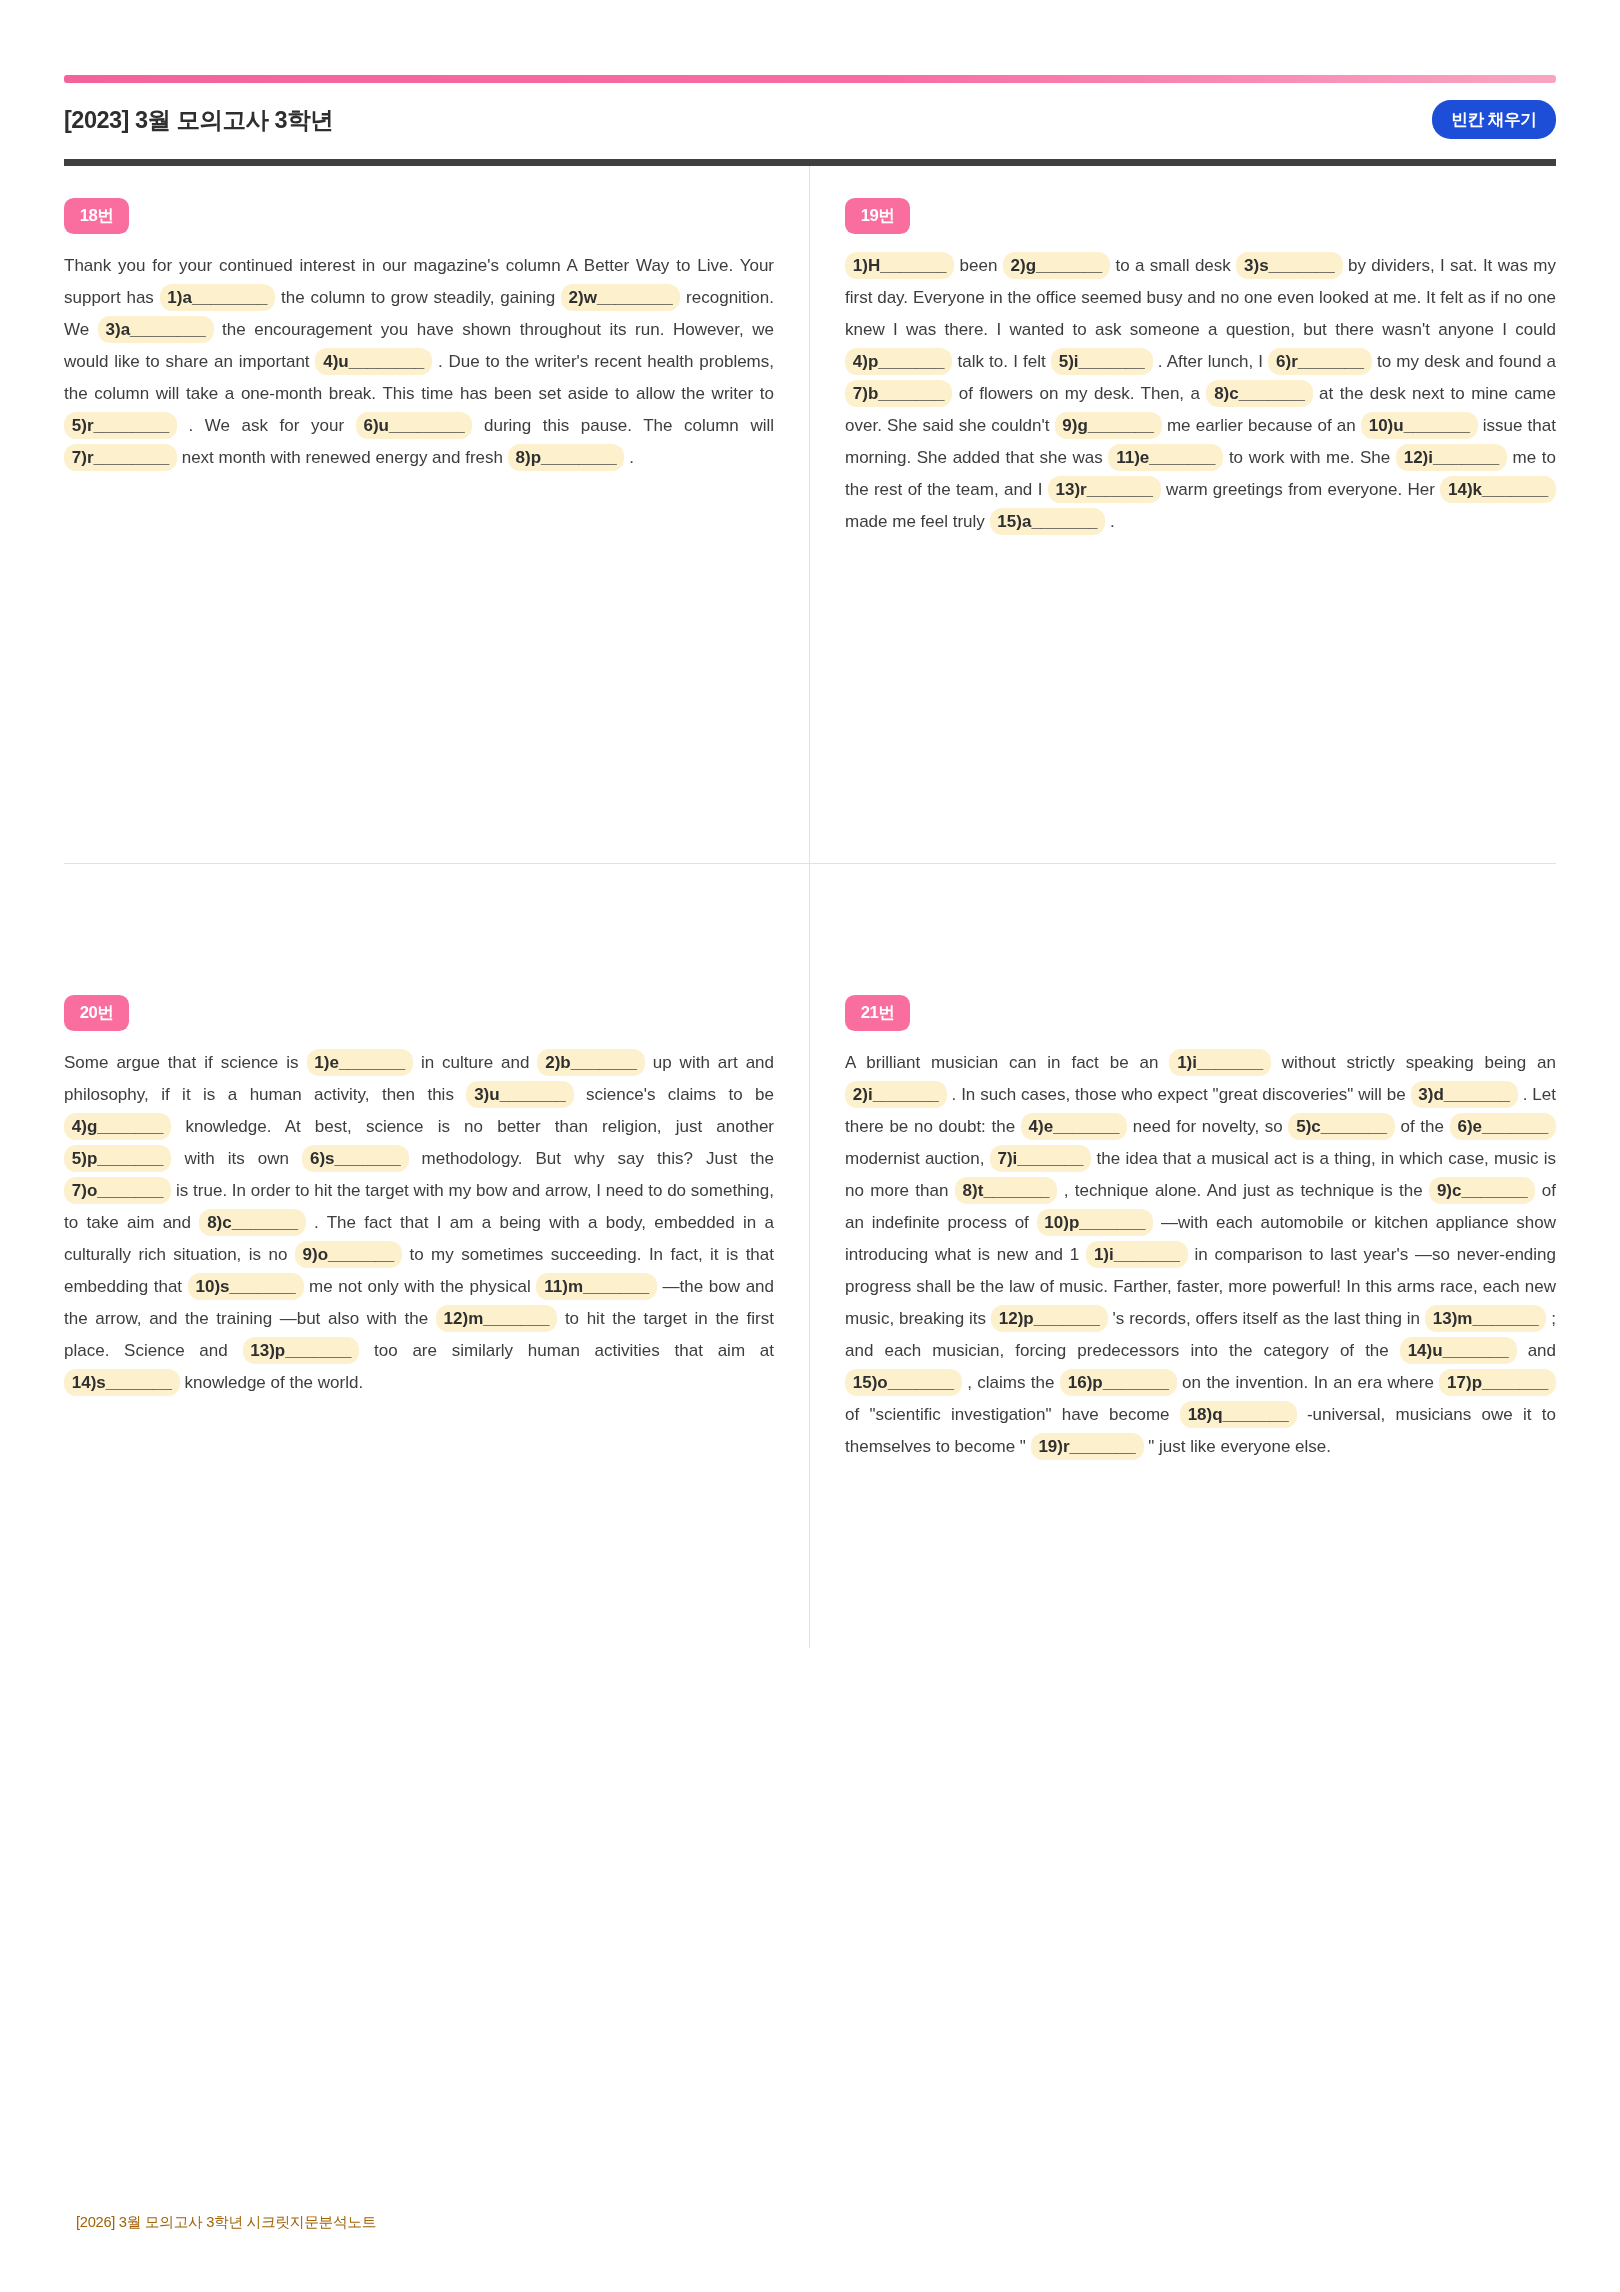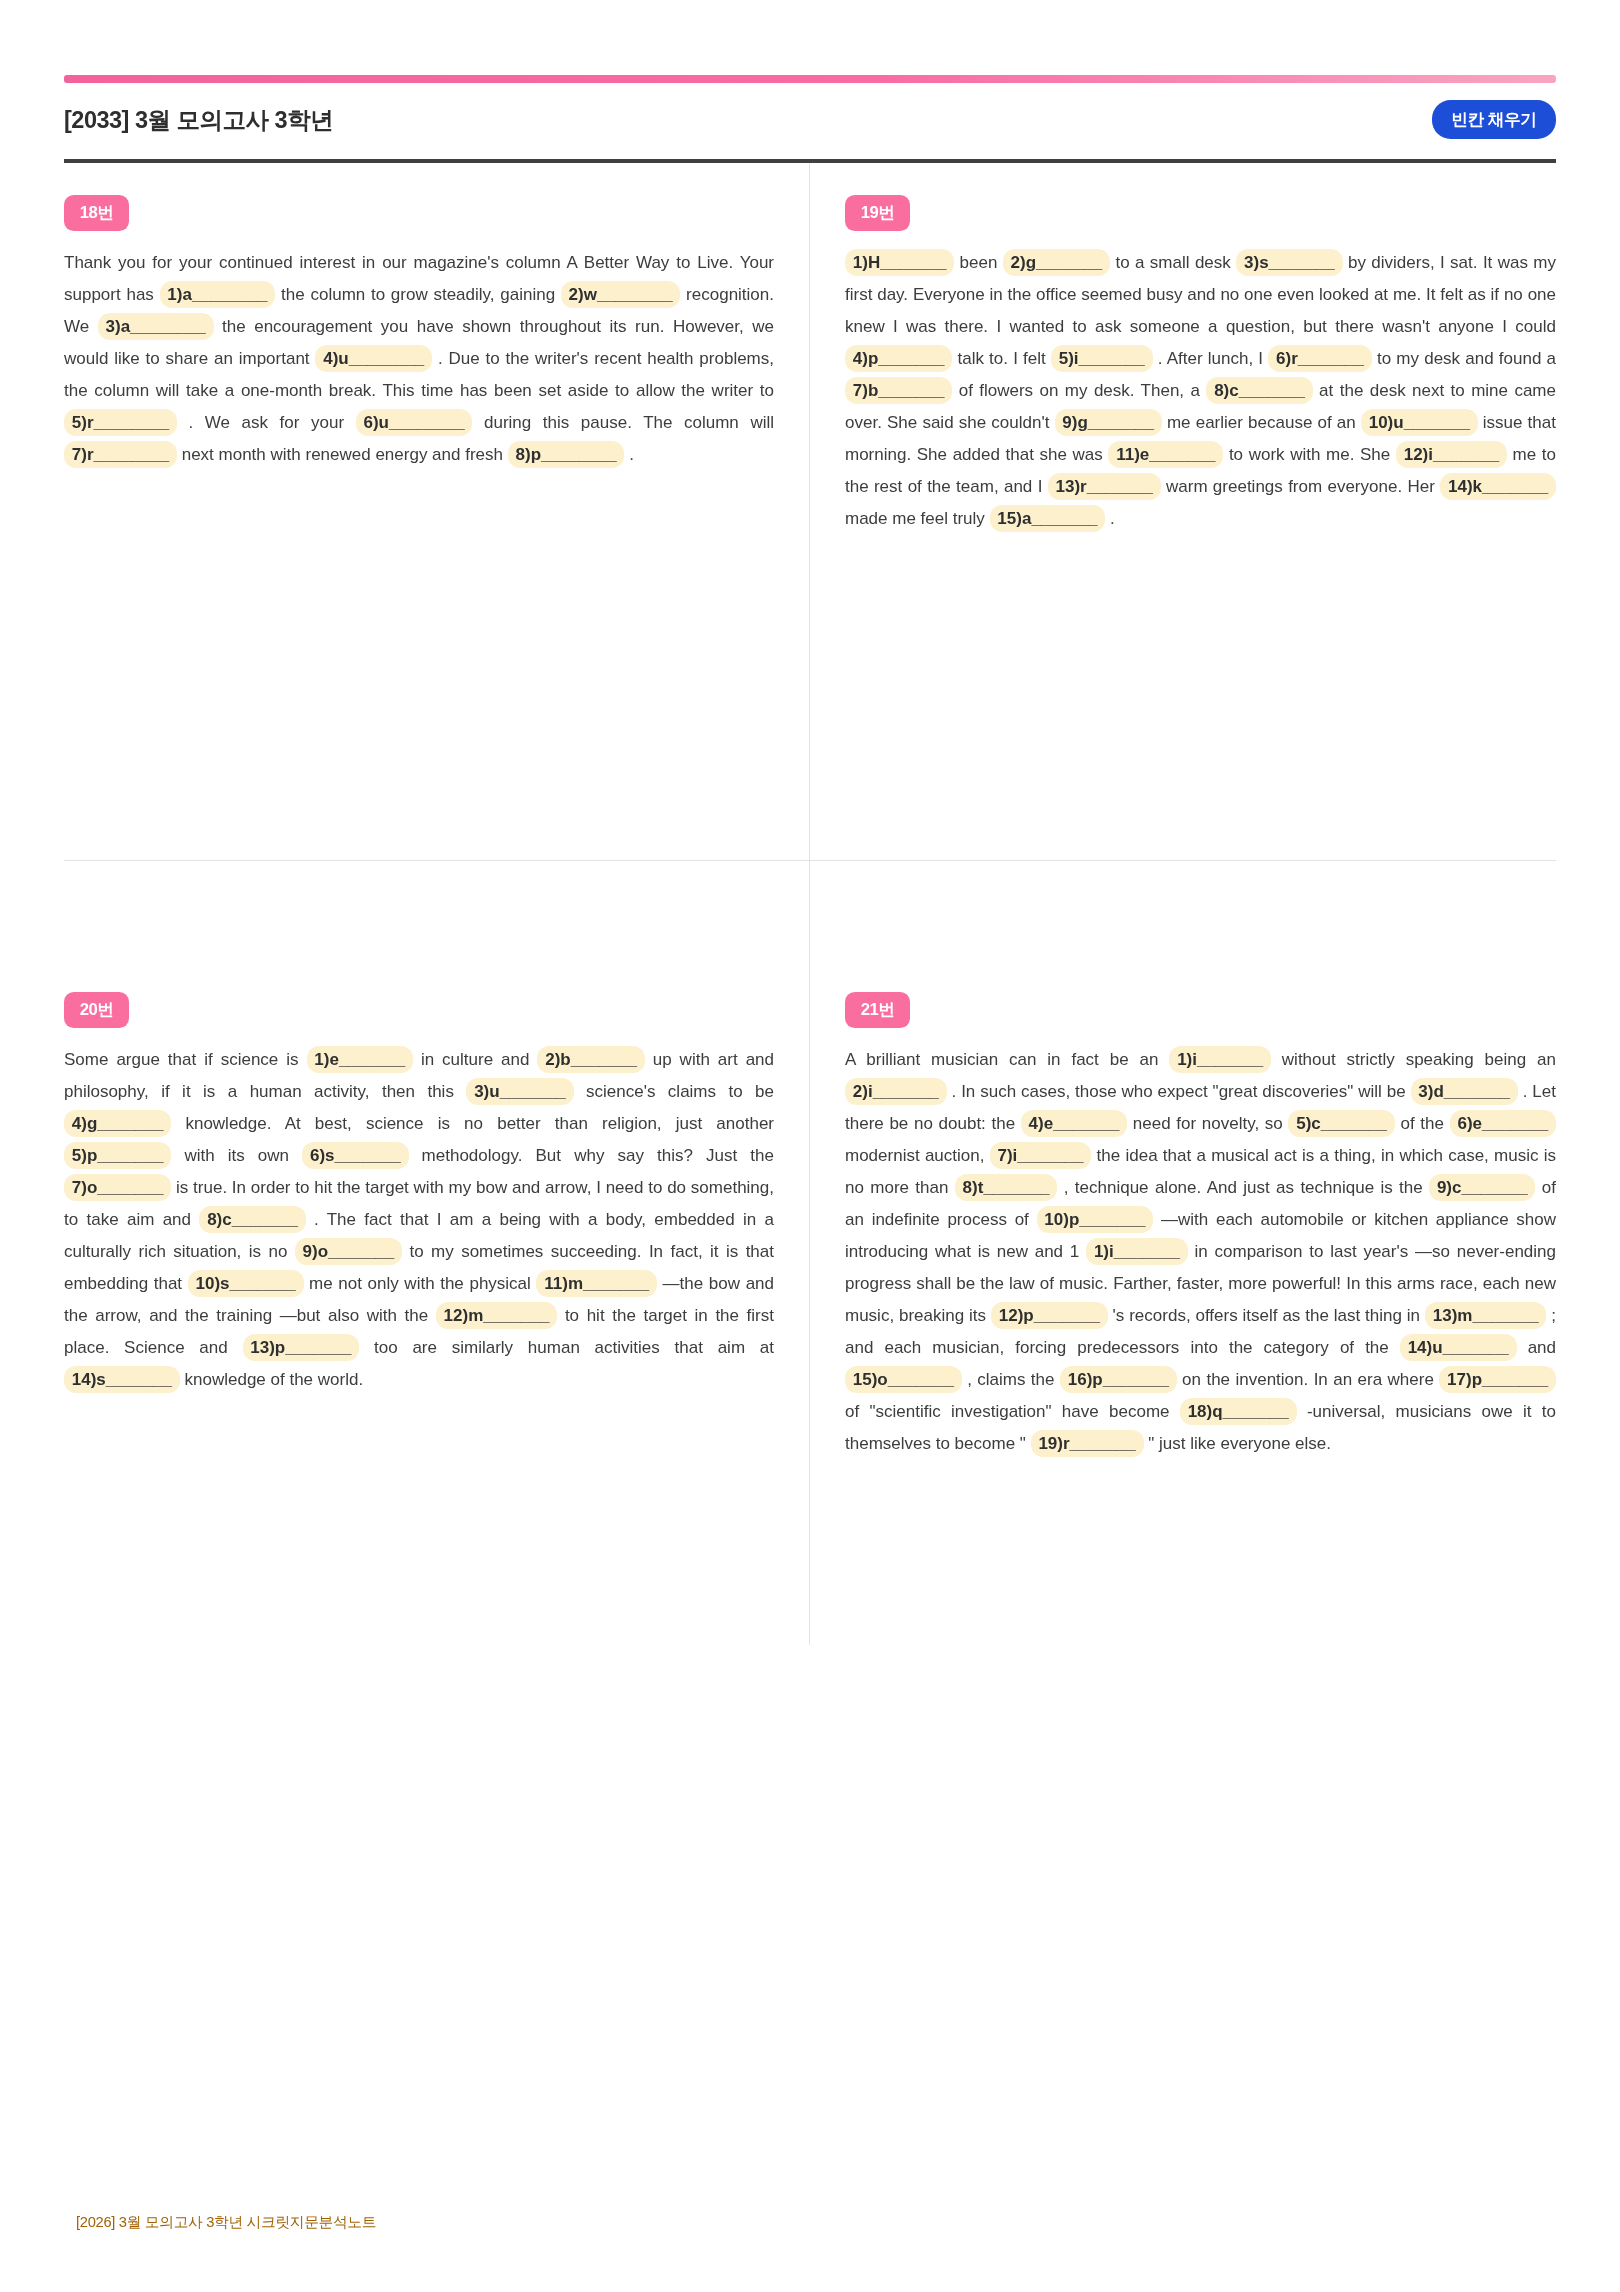--- a/index.html
+++ b/index.html
@@ -38,21 +38,21 @@
     color:#ffffff;
     font-size:16.7px;
     font-weight:bold;
     padding:7.8px 19.6px;
     border-radius:18.6px;
     letter-spacing:-0.5px;
   }
   .content-grid{
     display:grid;
     grid-template-columns:1fr 1fr;
-    border-top:4px solid #404040;
+    border-top:7px solid #404040;
   }
   .cell{
     box-sizing:border-box;
   }
   .cell.left{
     border-right:1px solid #e2e2e2;
     padding:32px 35px 39px 0;
   }
   .cell.right{
     padding:32px 0 39px 35px;
@@ -101,21 +101,21 @@
   }
 </style>
 </head>
 <body>
 
 <div class="page">
 
   <div class="accent-bar"></div>
 
   <div class="header-row">
-    <div class="page-title">[2033] 3월 모의고사 3학년</div>
+    <div class="page-title">[2023] 3월 모의고사 3학년</div>
     <div class="pill-badge">빈칸 채우기</div>
   </div>
 
   <div class="content-grid">
 
     <div class="cell left row1">
       <span class="num-badge">18번</span>
       <p class="passage">Thank you for your continued interest in our magazine's column A Better Way to Live. Your support has <span class="blank">1)a________</span> the column to grow steadily, gaining <span class="blank">2)w________</span> recognition. We <span class="blank">3)a________</span> the encouragement you have shown throughout its run. However, we would like to share an important <span class="blank">4)u________</span> . Due to the writer's recent health problems, the column will take a one-month break. This time has been set aside to allow the writer to <span class="blank">5)r________</span> . We ask for your <span class="blank">6)u________</span> during this pause. The column will <span class="blank">7)r________</span> next month with renewed energy and fresh <span class="blank">8)p________</span> .</p>
     </div>
 

